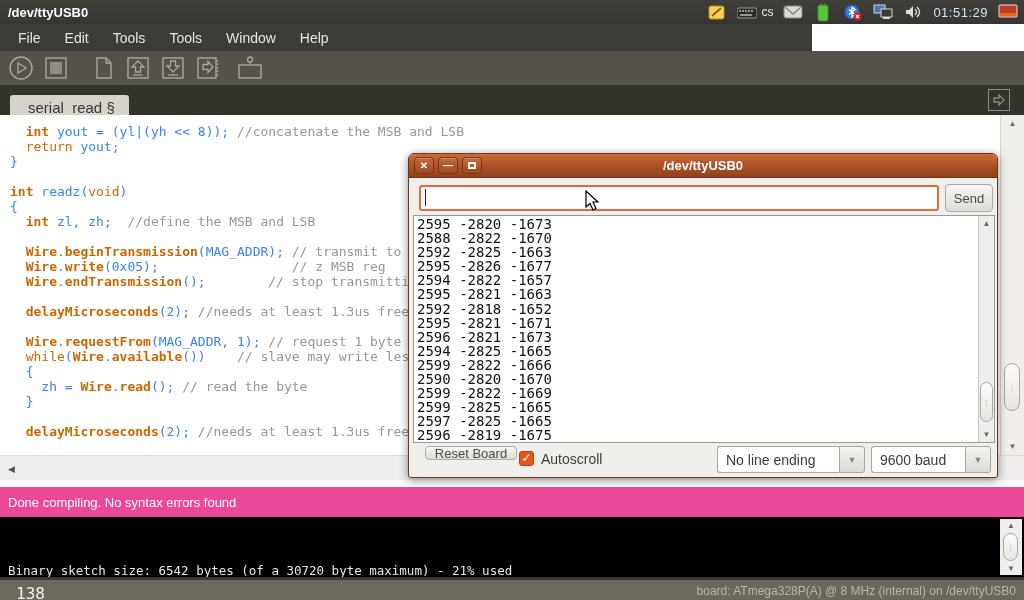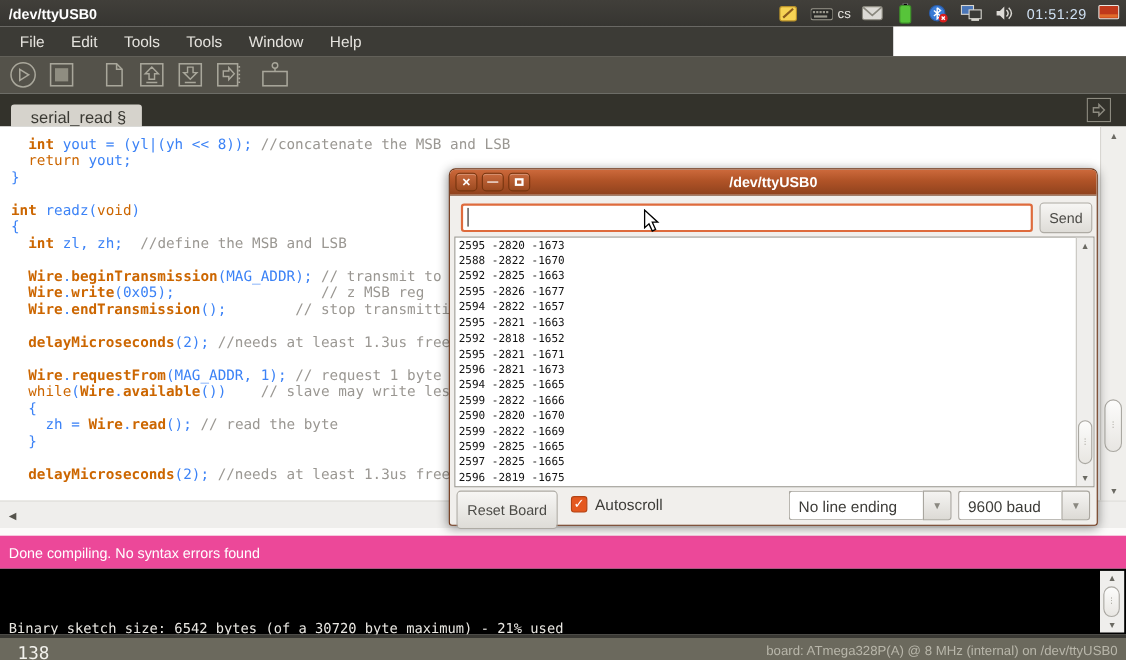--- a/index.html
+++ b/index.html
@@ -86,24 +86,24 @@
   .sm-input { position:absolute; left:10px; top:31px; width:520px; height:26px; background:#fff;
     border:2px solid #de6b3d; border-radius:3px; font-size:13px; padding:0 4px; outline:none; }
   .caret { position:absolute; left:16px; top:35px; width:1px; height:17px; background:#222; }
   .btn { background:linear-gradient(#f7f6f4,#dedcd7); border:1px solid #aeaba4; border-radius:4px;
     color:#4c4b47; font-size:13px; display:flex; align-items:center; justify-content:center; }
   .send-btn { position:absolute; left:536px; top:30px; width:48px; height:28px; }
 
   .sm-output { position:absolute; left:4px; top:61px; width:582px; height:228px; background:#fff;
     border:1px solid #9c9992; overflow:hidden; }
   .sm-lines { position:absolute; left:3px; top:1px; right:17px; bottom:0;
-    font-family:"DejaVu Sans Mono", monospace; font-size:10px; line-height:14.1px; color:#111; white-space:pre; }
+    font-family:"DejaVu Sans Mono", monospace; font-size:14px; line-height:14.1px; color:#111; white-space:pre; }
   .sm-vscroll { position:absolute; right:0; top:0; width:16px; height:100%; background:#efeeec; border-left:1px solid #c8c6c1; }
 
-  .reset-btn { position:absolute; left:6px; top:292px; width:92px; height:35px; }
+  .reset-btn { position:absolute; left:16px; top:292px; width:92px; height:14px; }
   .checkbox { position:absolute; left:110px; top:297px; width:15px; height:15px; background:#e4581f;
     border:1px solid #b34314; border-radius:3px; color:#fff; font-size:12px; line-height:13px; text-align:center; }
   .autoscroll-label { position:absolute; left:132px; top:297px; font-size:14px; color:#3d3c38; }
 
   .combo { position:absolute; top:292px; height:27px; display:flex; }
   .combo-field { background:#fff; border:1px solid #a9a69f; border-right:none; border-radius:3px 0 0 3px;
     font-size:14px; color:#3d3c38; display:flex; align-items:center; padding-left:8px; }
   .combo-arrow { width:26px; background:linear-gradient(#f5f4f2,#dcdad5); border:1px solid #a9a69f;
     border-radius:0 3px 3px 0; display:flex; align-items:center; justify-content:center;
     color:#8a8880; font-size:9px; }

